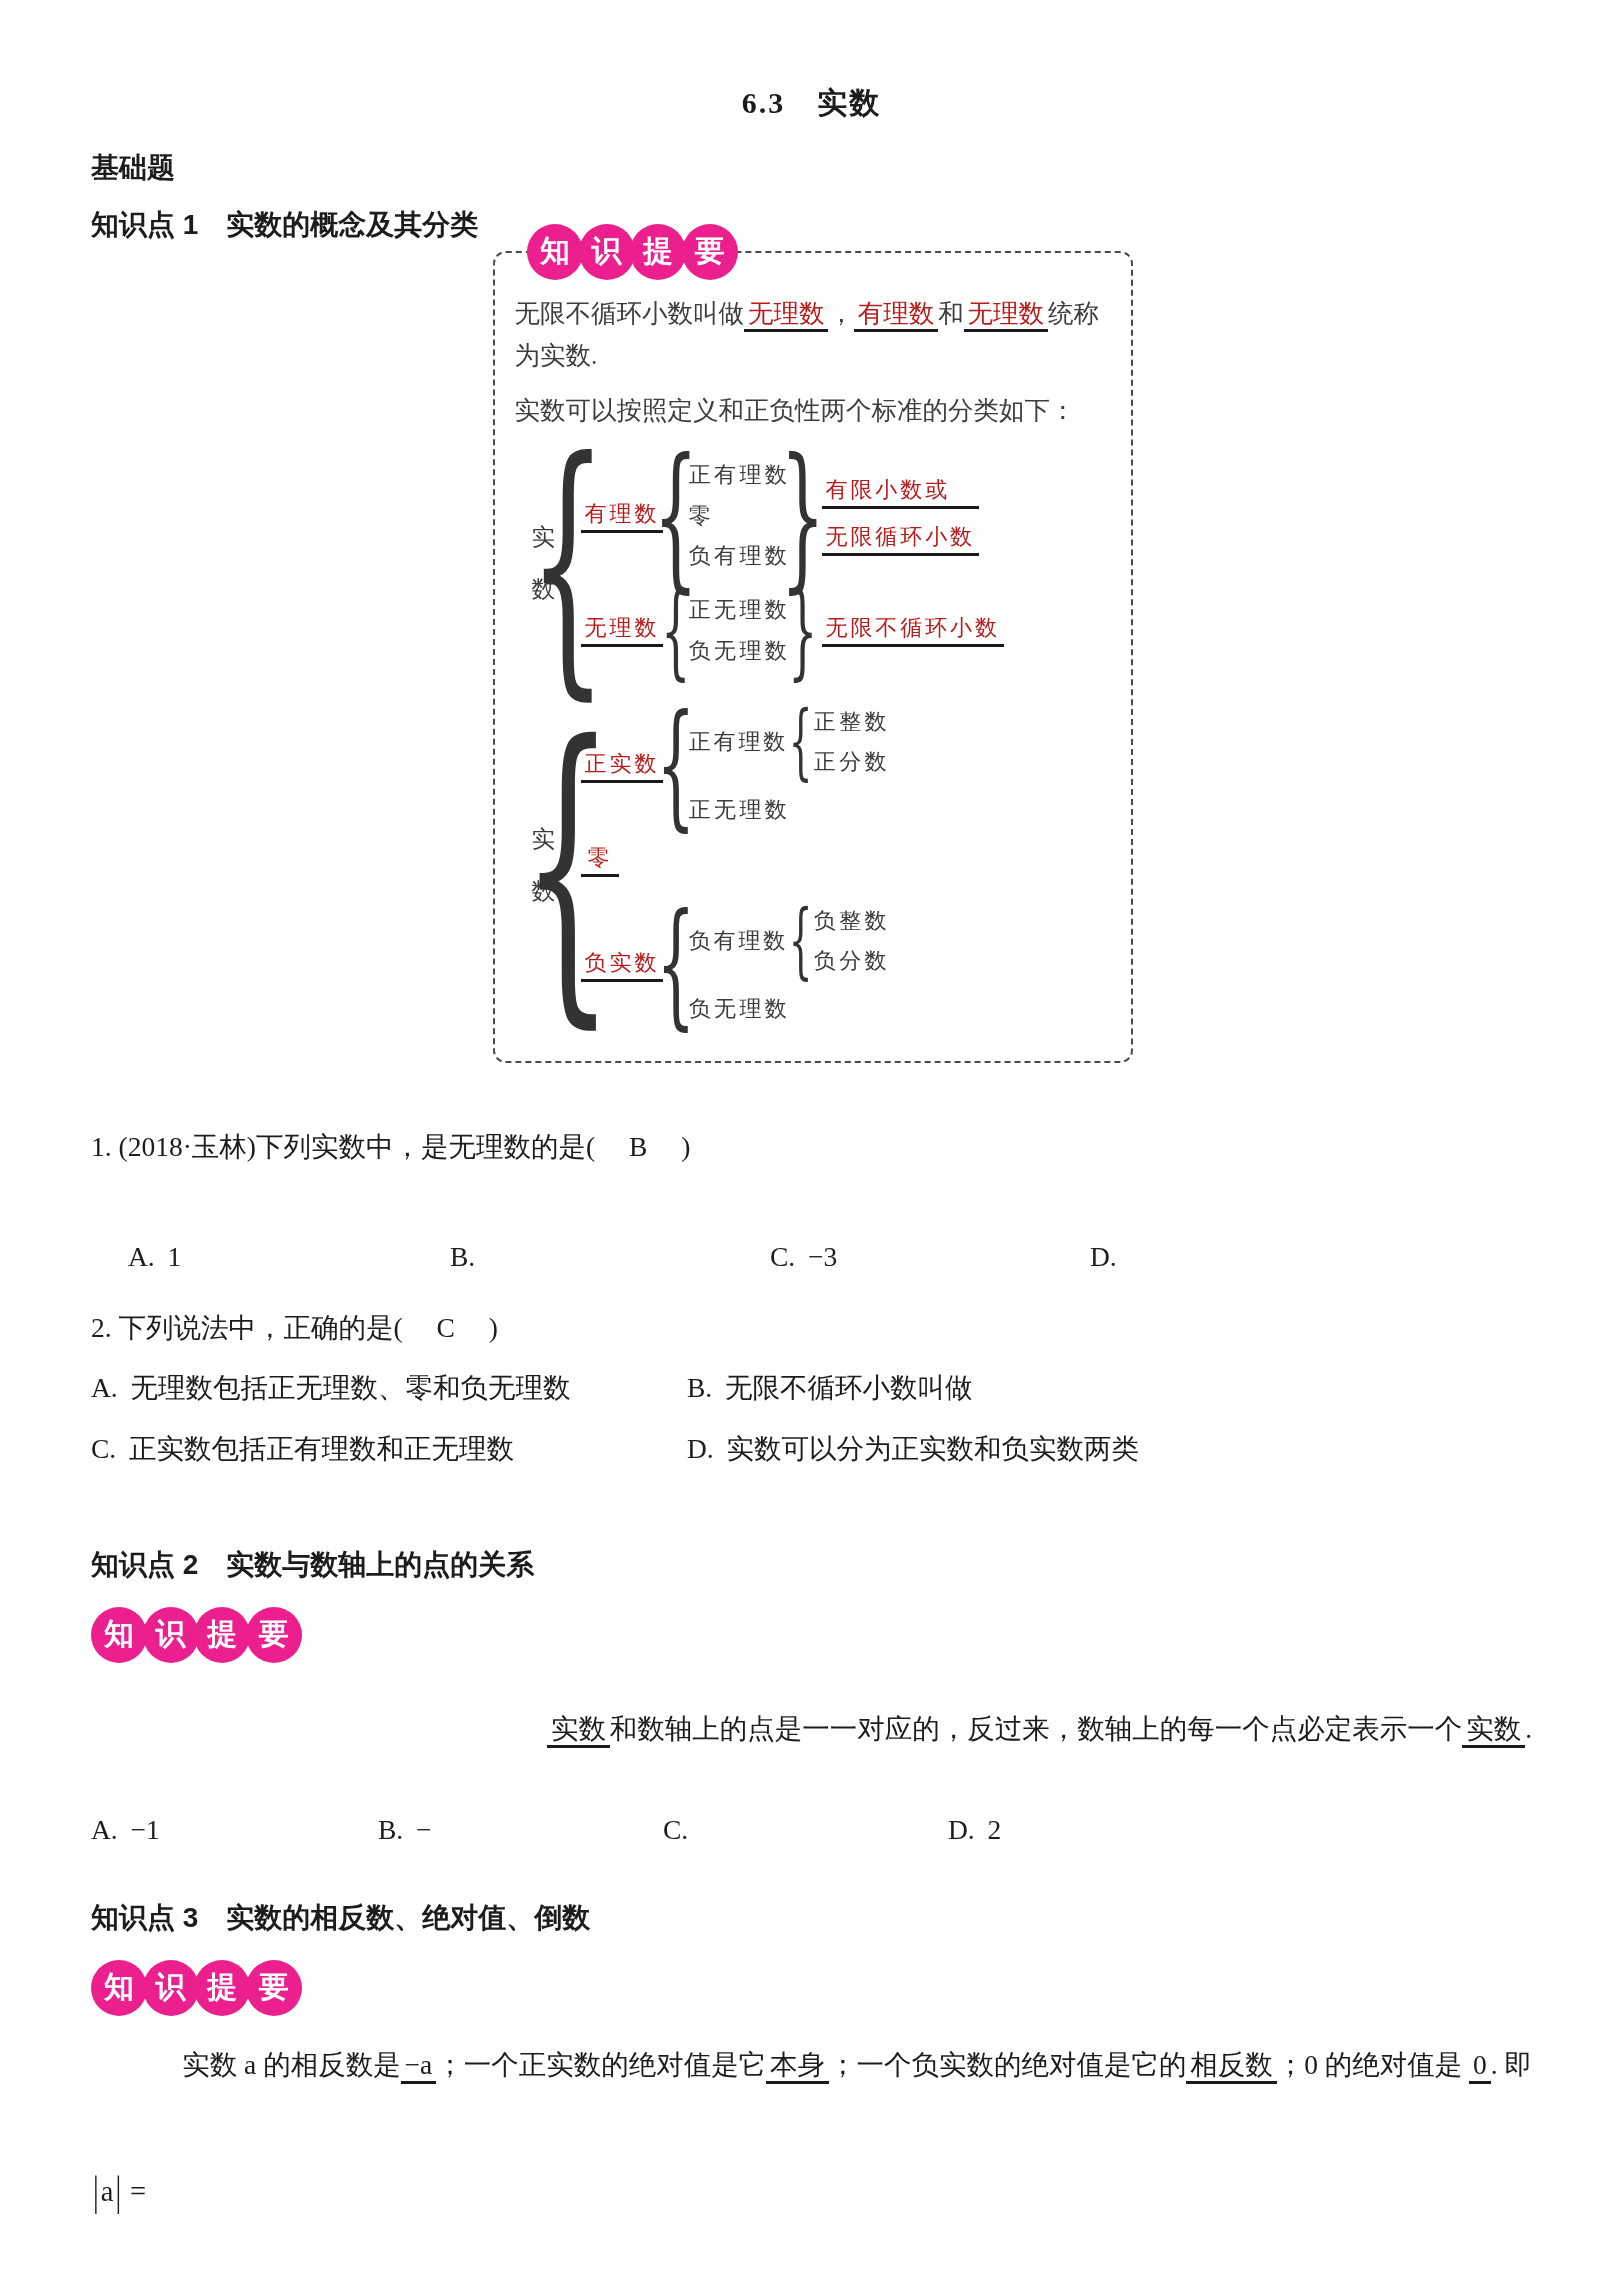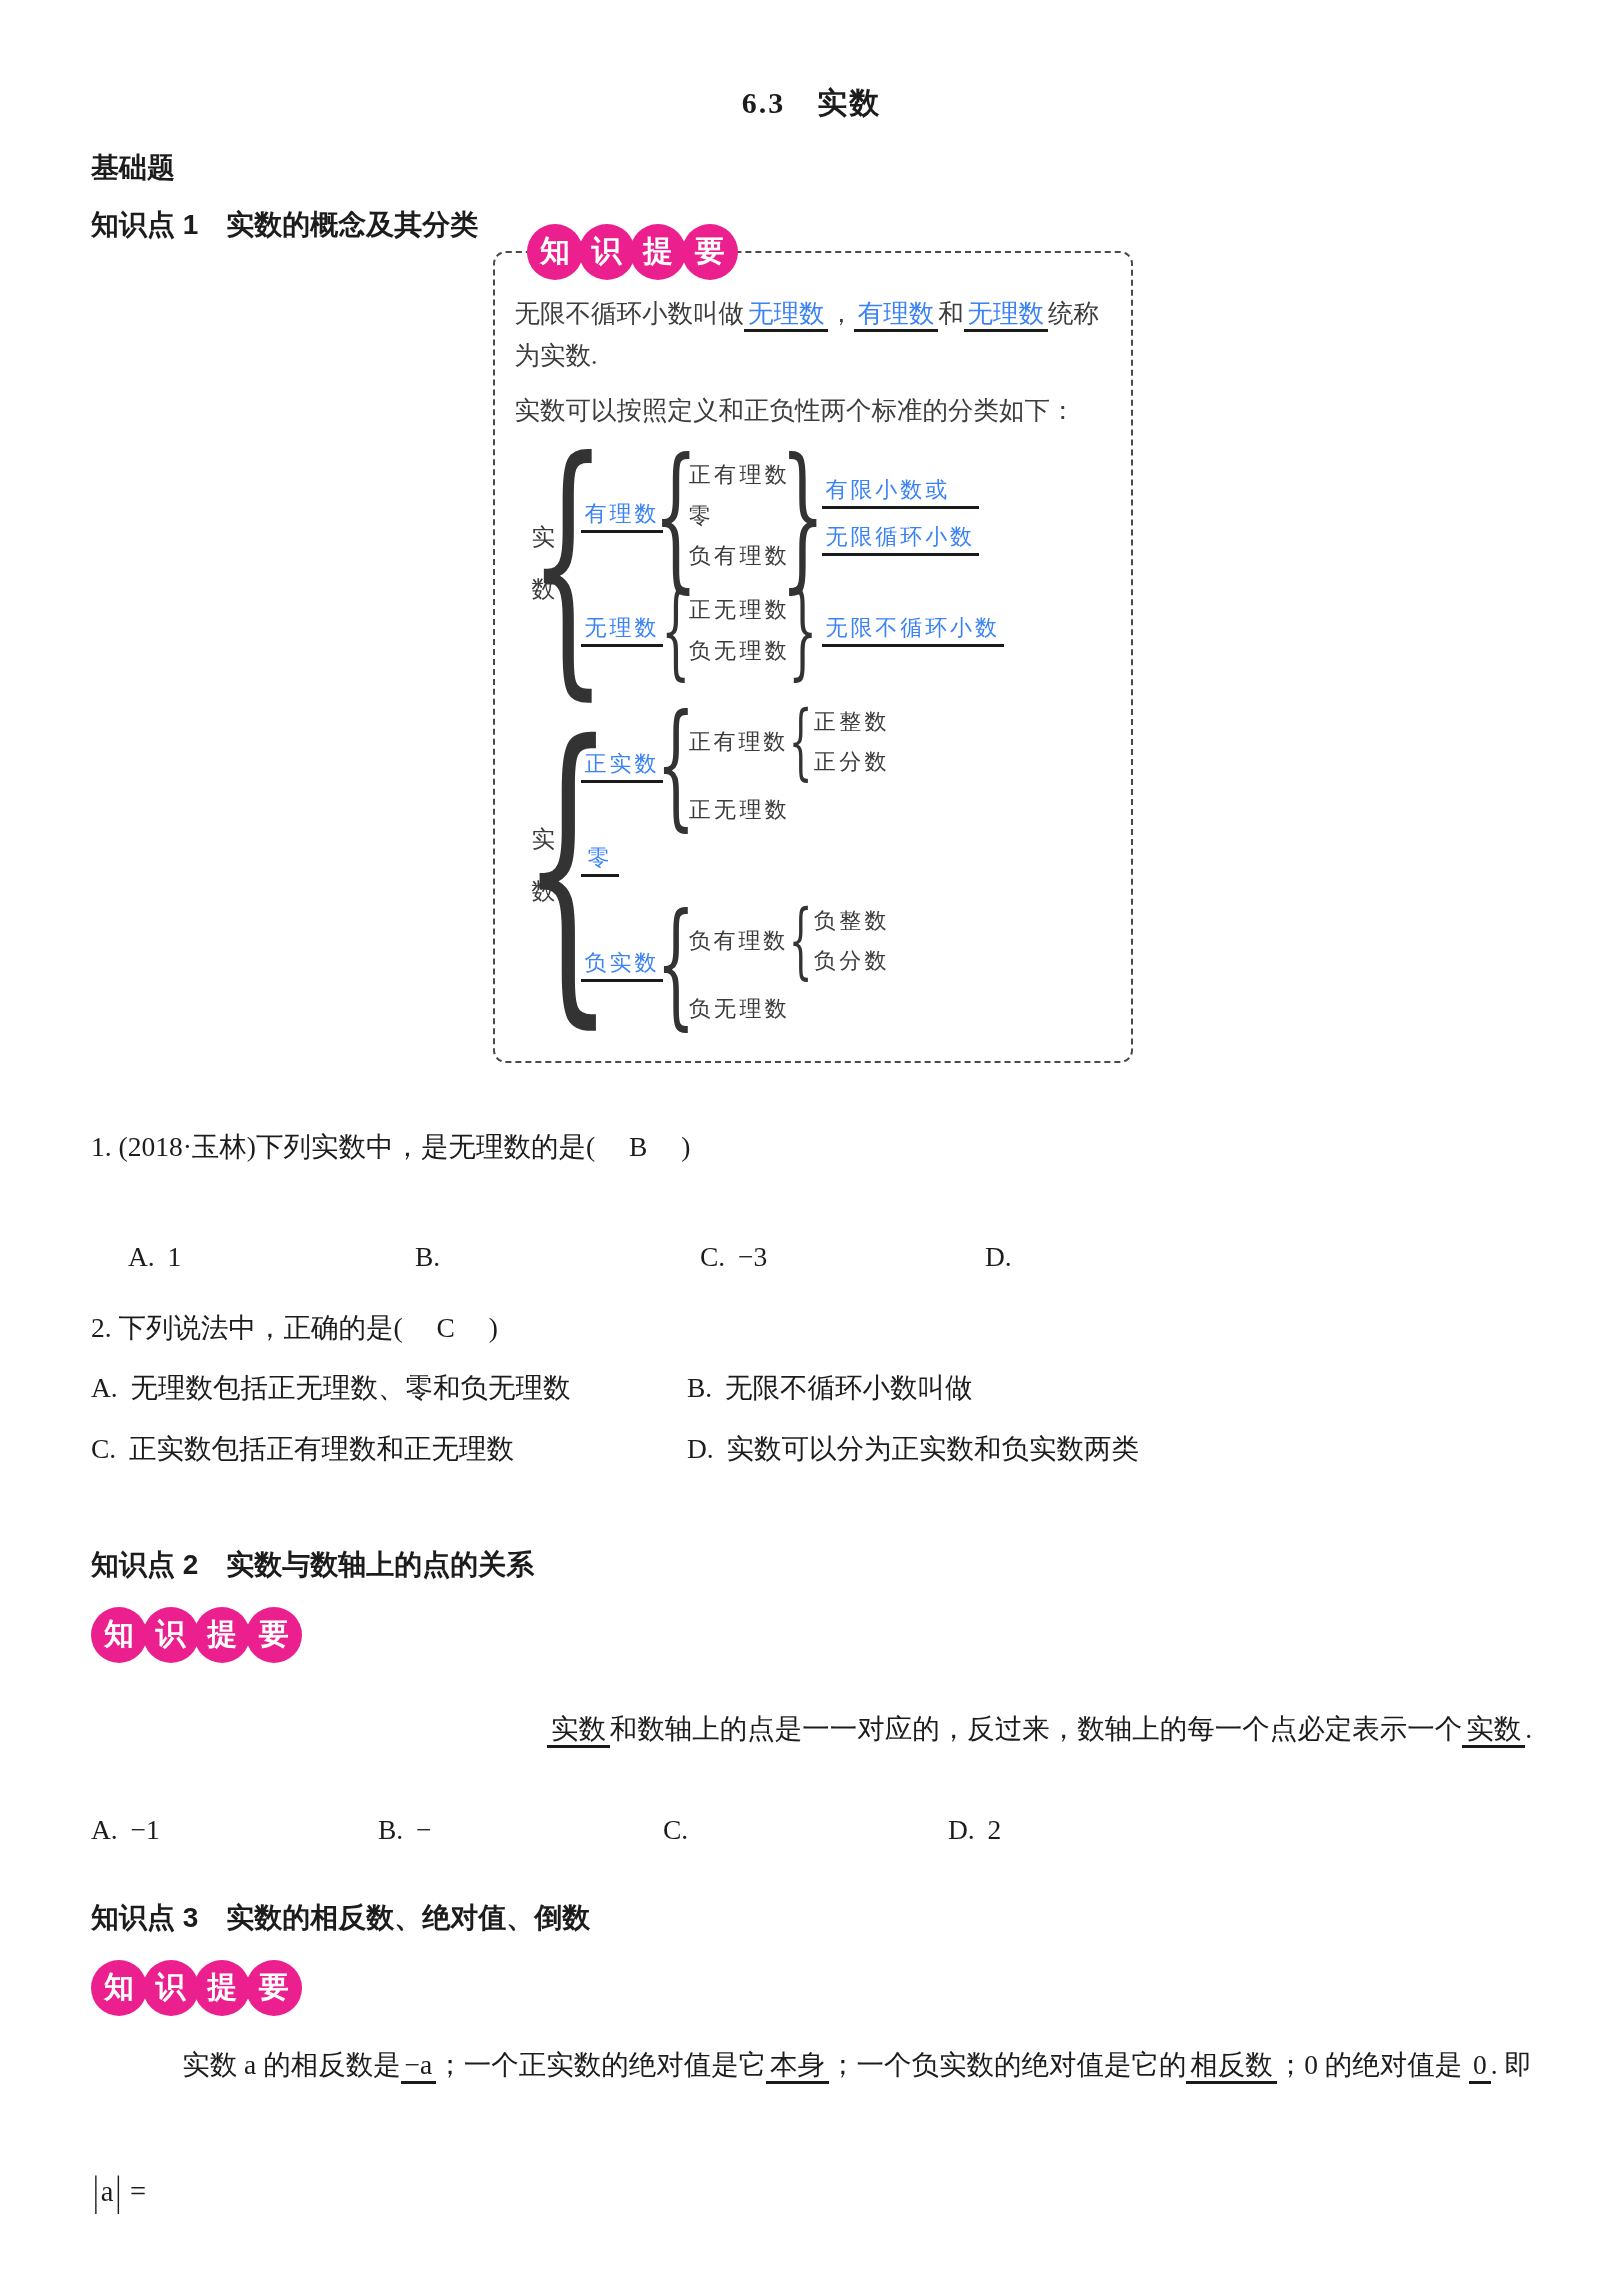--- a/index.html
+++ b/index.html
@@ -40,21 +40,21 @@
   .badge .bc:last-child { margin-right: 0; }
   .kbox-badge { margin: -29.4px 0 0 12.3px; }
 
   .kbox p.ktext {
     font-size: 25.5px; line-height: 1.62; color: #3d3d3d;
     margin: 13.7px 0 0 0;
   }
   .u {
     border-bottom: 3.4px solid #1b1b1b; padding: 0 3.9px 1px 3.9px;
   }
-  .pink { color: #3b82f6; }
+  .pink { color: #b91c1c; }
 
   
   .tree {
     display: flex; align-items: center;
     font-size: 22px; color: #3b3b3b; margin: 23.6px 0 0 17px;
   }
   .vroot {
     display: flex; flex-direction: column; align-items: center;
     gap: 20.6px; font-size: 23.6px; color: #3b3b3b; flex: 0 0 auto;
   }
@@ -85,21 +85,21 @@
     display: grid; grid-template-columns: 596px 1fr;
     row-gap: 25px; font-size: 27.5px;
   }
   .opt-label { margin-right: 12.8px; }
   .note { font-size: 27.5px; line-height: 1.5; margin: 0; text-align: right; }
   .abs { font-size: 28.5px; margin: 0; }
   .abs-bar { display: inline-block; transform: scaleY(1.45); padding: 0 2px; }
   .abs-eq { margin-left: 6.9px; }
 
   .mt-q1      { margin-top: 64px; }
-  .mt-q1opts  { margin-top: 74px; }
+  .mt-q1opts  { margin-top: 74px; gap: 35px; }
   .mt-q2      { margin-top: 35px; }
   .mt-q2opts  { margin-top: 22.6px; }
   .mt-kp2     { margin-top: 79px; }
   .mt-badge   { margin-top: 22.6px; }
   .mt-kp2note { margin-top: 45px; }
   .mt-q3      { margin-top: 27px; }
   .mt-q3opts  { margin-top: 65px; }
   .mt-kp3     { margin-top: 53px; }
   .mt-kp3note { margin-top: 28.5px; }
   .mt-abs     { margin-top: 91px; }

